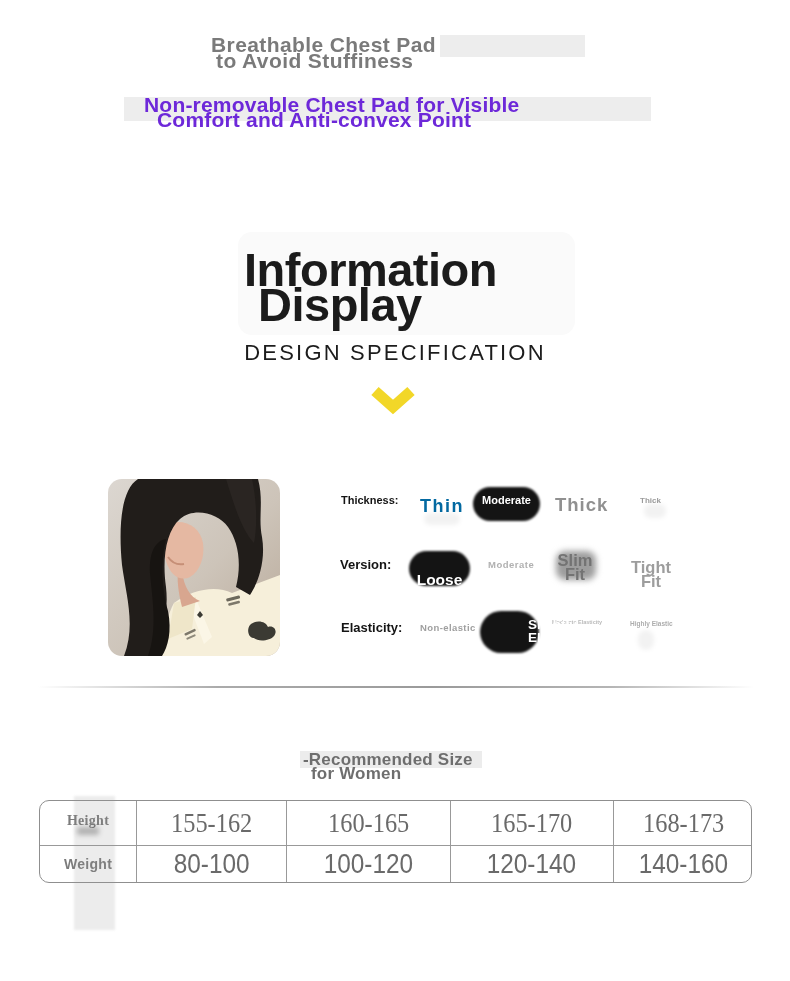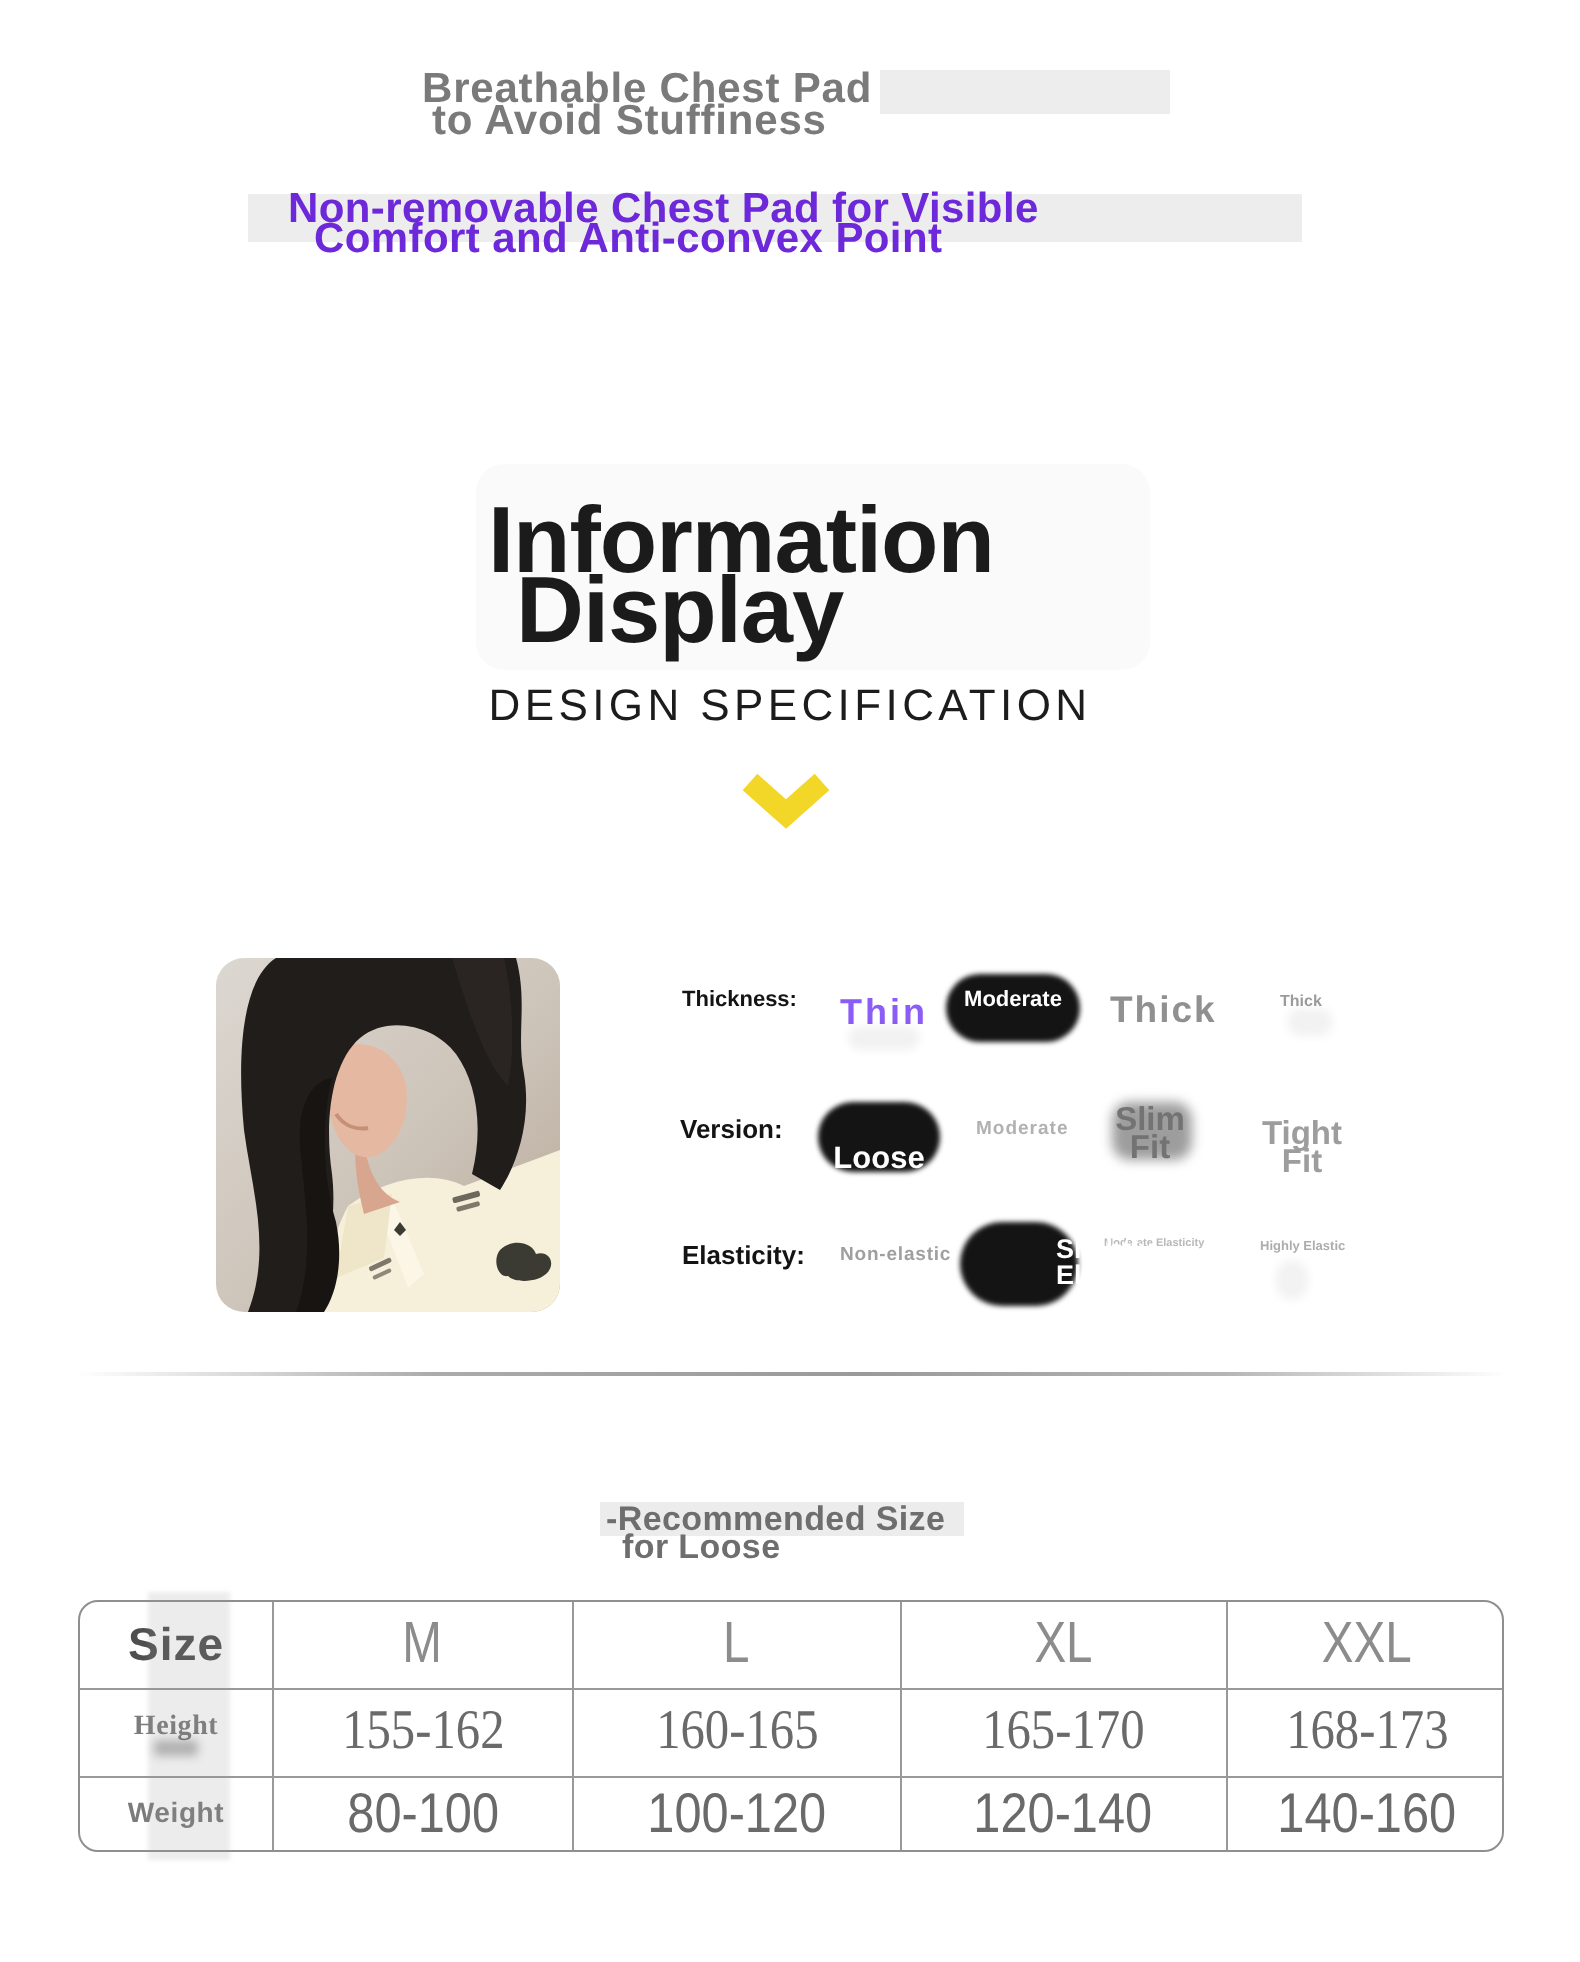--- a/index.html
+++ b/index.html
@@ -125,21 +125,21 @@
       <path d="M62,44 C78,40 92,48 95,64 C97,78 92,92 82,98 C72,103 62,96 58,82 C54,68 52,50 62,44 Z" fill="#e5b8a2"></path>
       <path d="M60,78 c4,6 10,8 16,7" stroke="#c68f77" stroke-width="2" fill="none"></path>
 
       <path d="M30,0 L150,0 C156,22 150,38 154,58 C158,82 150,104 142,116 L128,108 C134,84 130,62 120,48 C110,34 86,28 72,40 C58,52 54,80 58,108 C61,134 54,158 44,177 L16,177 C28,146 18,116 14,86 C10,44 14,10 30,0 Z" fill="#211d1a"></path>
       <path d="M118,0 C126,26 134,52 146,64 C150,44 148,18 144,0 Z" fill="#2a2522"></path>
       <path d="M58,60 C52,84 54,112 60,132 C64,152 60,168 54,177 L40,177 C50,150 44,118 42,94 C41,76 46,62 58,60 Z" fill="#171411"></path>
     </svg>
   </div>
 
   <div class="spec-label" style="left:341px; top:494px; font-size:11px;">Thickness:</div>
-  <div class="opt" style="left:420px; top:496px; font-size:18px; color:#8b5cf6; letter-spacing:1.5px;">Thin</div>
+  <div class="opt" style="left:420px; top:496px; font-size:18px; color:#0369a1; letter-spacing:1.5px;">Thin</div>
   <div class="pill" style="left:473px; top:487px; width:67px; height:34px;">
     <div class="bg"></div>
     <div class="txt" style="font-size:11px; padding-top:7px;">Moderate</div>
   </div>
   <div class="opt" style="left:555px; top:494px; font-size:18.5px; color:#909090; letter-spacing:1px;">Thick</div>
   <div class="opt" style="left:640px; top:496px; font-size:8px; color:#9b9b9b;">Thick</div>
   <div class="wm soft" style="left:424px; top:513px; width:36px; height:12px; border-radius:6px;"></div>
   <div class="wm soft" style="left:644px; top:504px; width:22px; height:14px; border-radius:6px;"></div>
 
   <div class="spec-label" style="left:340px; top:557px; font-size:13px;">Version:</div>
@@ -169,40 +169,33 @@
   </div>
   <div class="opt" style="left:552px; top:619px; font-size:5.5px; color:#b9b9b9;">Moderate Elasticity</div>
   <div class="opt" style="left:630px; top:620px; font-size:6.5px; color:#adadad;">Highly Elastic</div>
   <div class="wm soft" style="left:638px; top:630px; width:16px; height:20px; border-radius:8px;"></div>
 
   <div class="divider"></div>
 
   <div class="rec-band"></div>
   <div class="rec-head">
     <div>-Recommended Size</div>
-    <div class="l2">for Loose</div>
+    <div class="l2">for Women</div>
   </div>
 
   <div class="size-table-wrap">
     <table class="size-table">
       <colgroup>
         <col style="width:96px">
           <col style="width:149px">
           <col style="width:163px">
           <col style="width:162px">
           <col style="width:139px">
       </colgroup>
       <tbody>
-          <tr class="r-head">
-        <td><span class="cell-size">Size</span></td>
-        <td><span class="cell-col">M</span></td>
-        <td><span class="cell-col">L</span></td>
-        <td><span class="cell-col">XL</span></td>
-        <td><span class="cell-col">XXL</span></td>
-      </tr>
       <tr class="r-height">
         <td>
           <span class="cell-rowlabel">Height</span>
           <span class="cm-blur"></span>
         </td>
         <td><span class="cell-val">155-162</span></td>
         <td><span class="cell-val">160-165</span></td>
         <td><span class="cell-val">165-170</span></td>
         <td><span class="cell-val">168-173</span></td>
       </tr>

